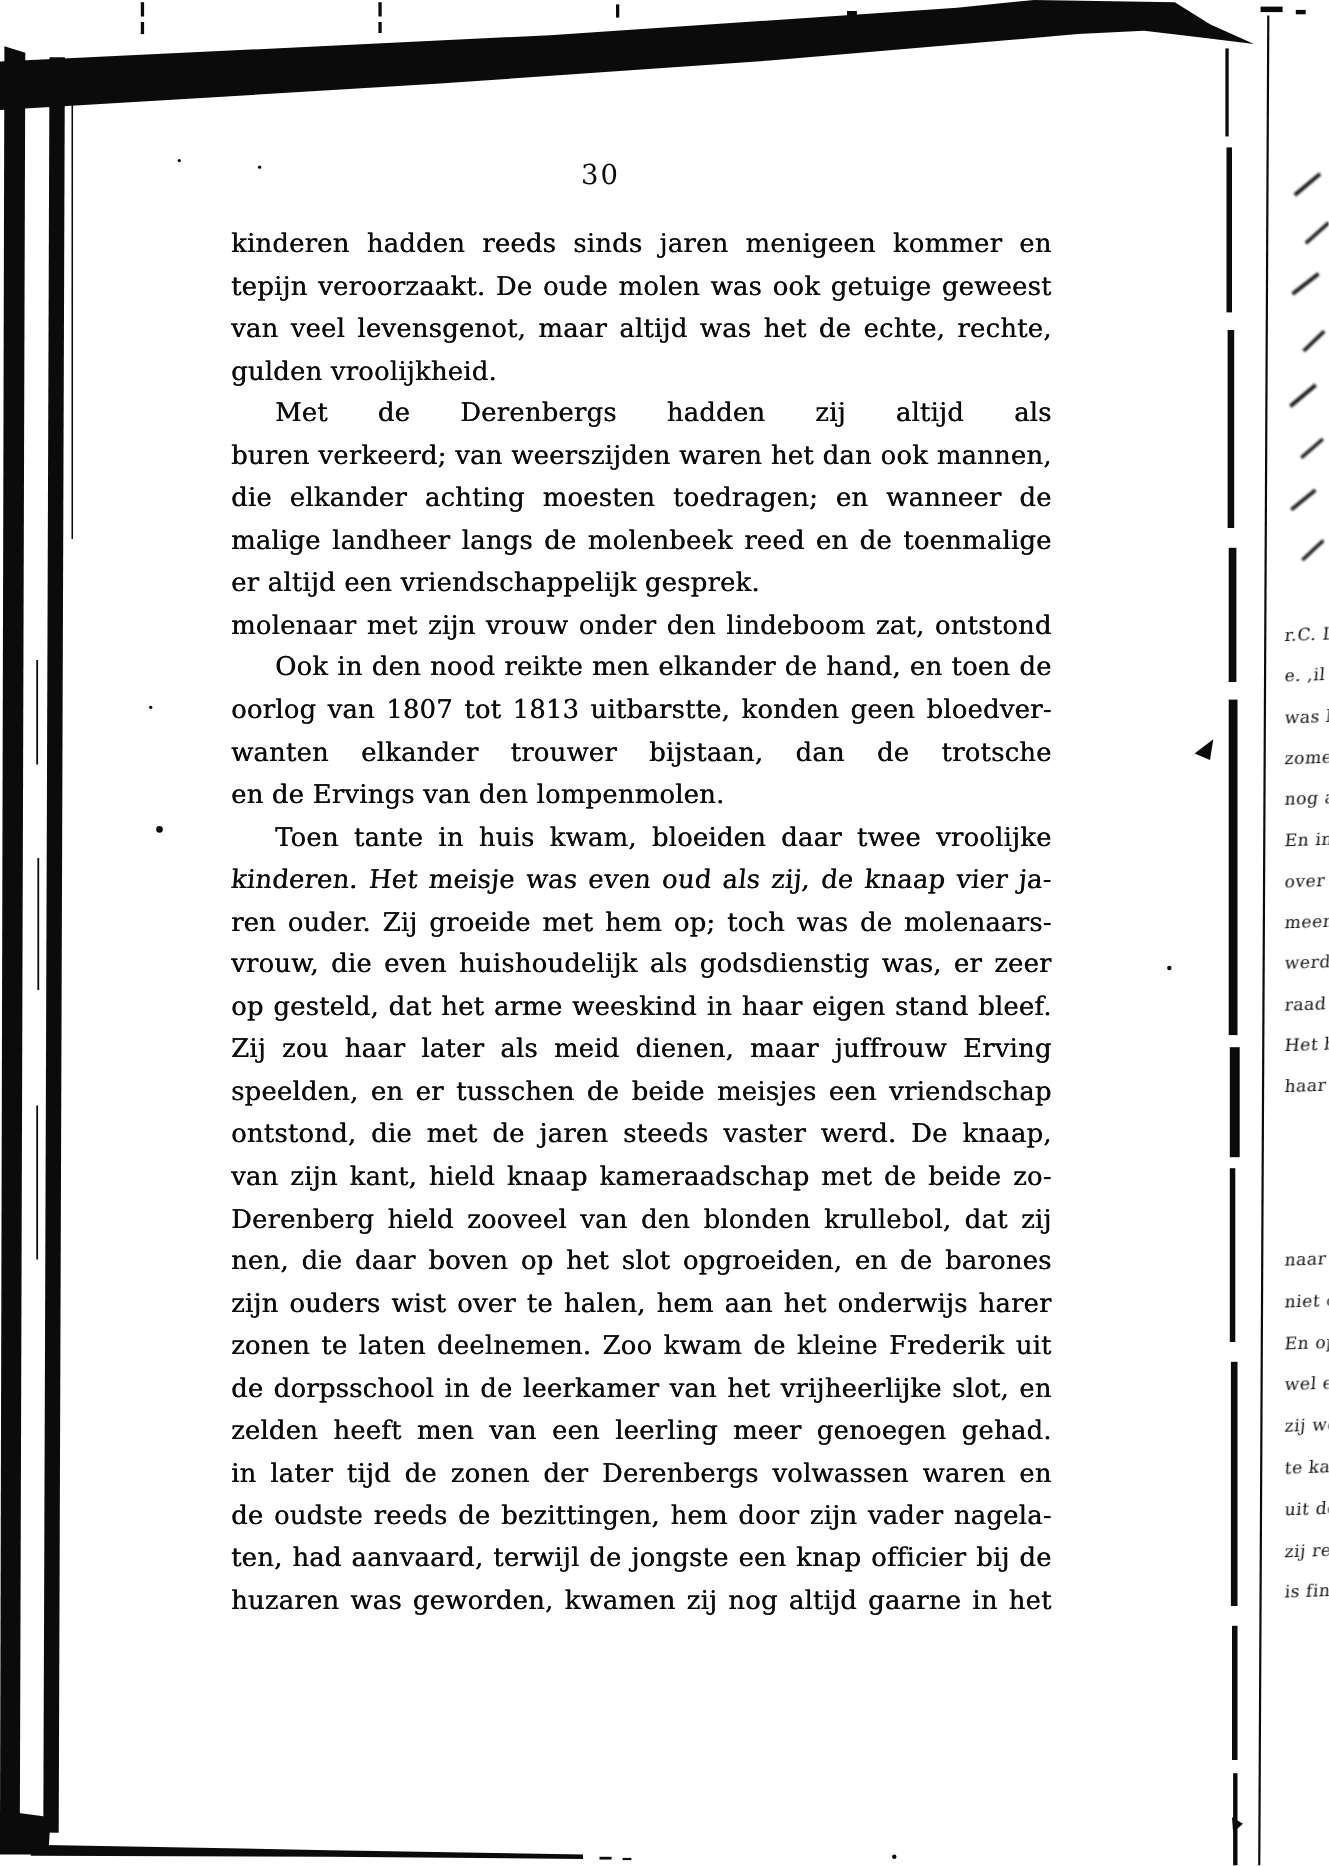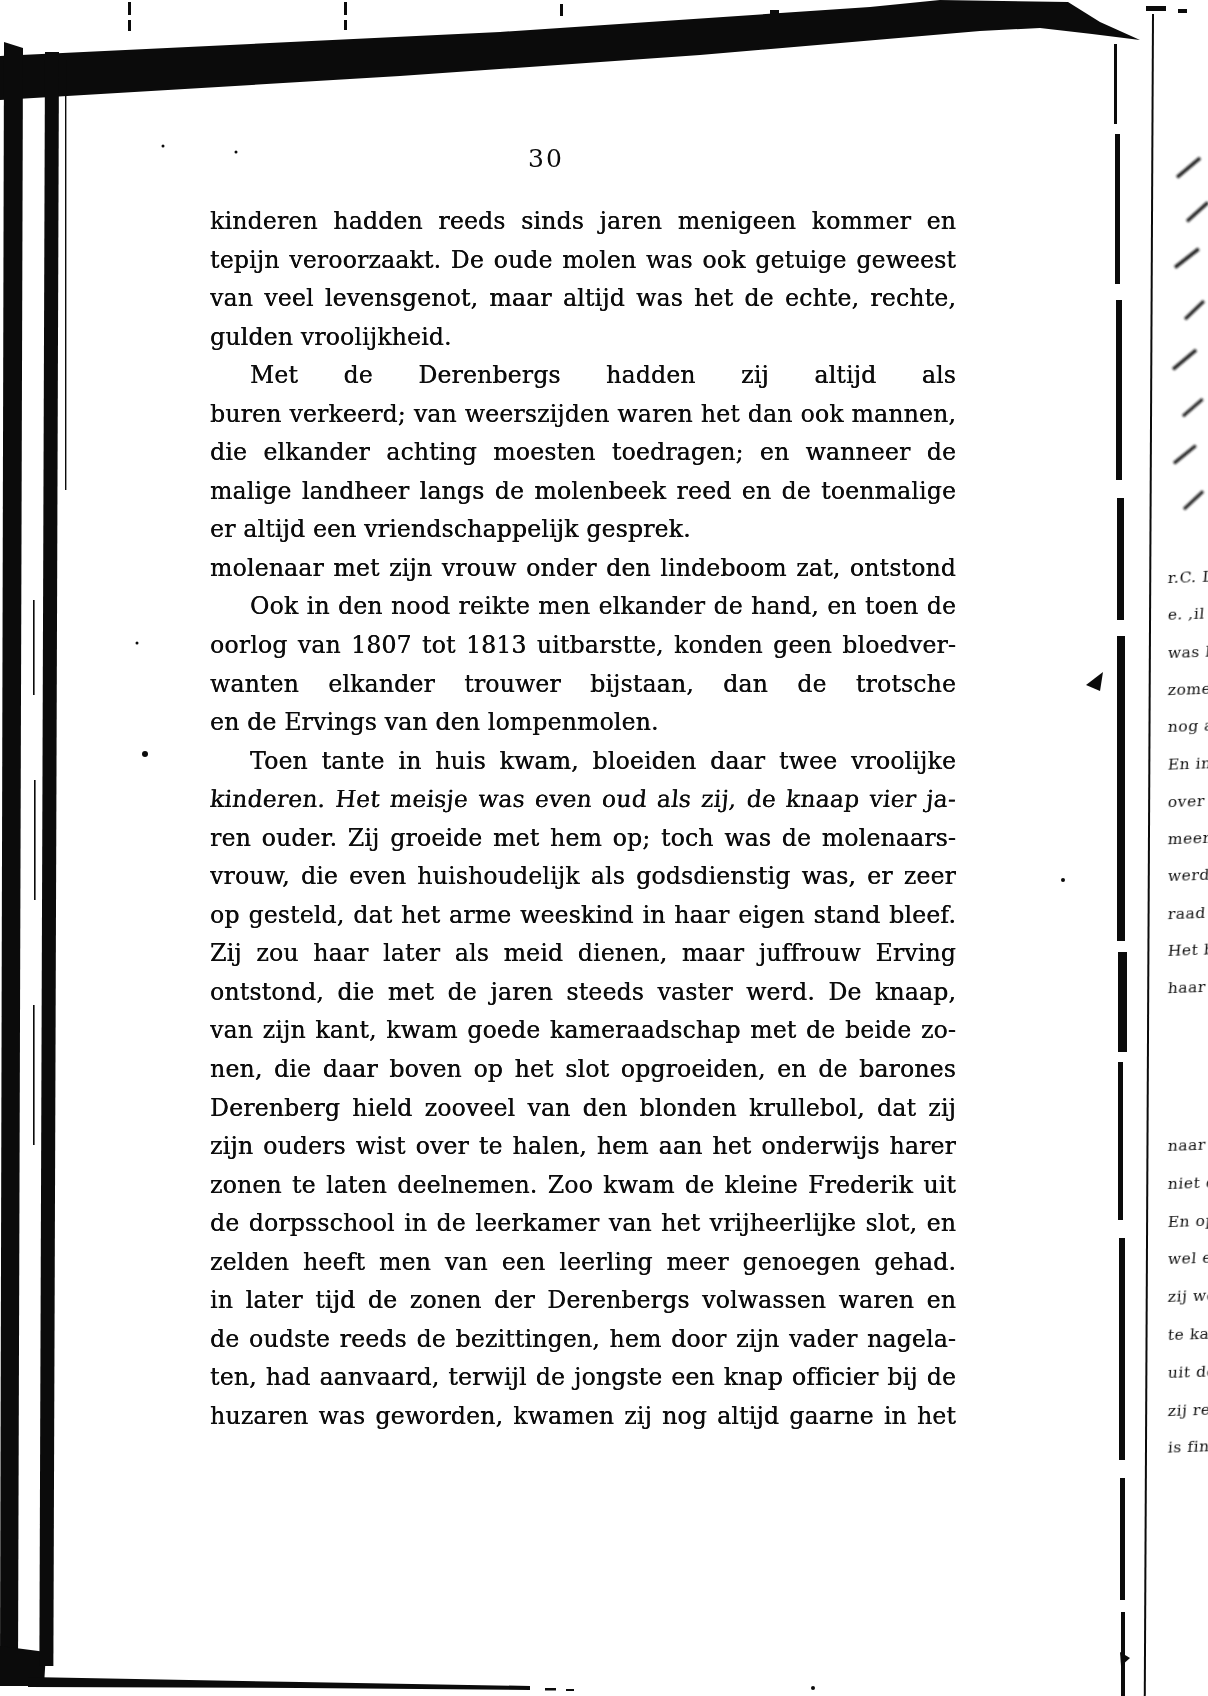--- a/index.html
+++ b/index.html
@@ -122,24 +122,25 @@
       <div class="line ind">Ook in den nood reikte men elkander de hand, en toen de</div>
       <div class="line">oorlog van 1807 tot 1813 uitbarstte, konden geen bloedver-</div>
       <div class="line">wanten elkander trouwer bijstaan, dan de trotsche Derenbergs</div>
       <div class="line noj">en de Ervings van den lompenmolen.</div>
       <div class="line ind">Toen tante in huis kwam, bloeiden daar twee vroolijke</div>
       <div class="line skw">kinderen. Het meisje was even oud als zij, de knaap vier ja-</div>
       <div class="line">ren ouder. Zij groeide met hem op; toch was de molenaars-</div>
       <div class="line">vrouw, die even huishoudelijk als godsdienstig was, er zeer</div>
       <div class="line">op gesteld, dat het arme weeskind in haar eigen stand bleef.</div>
       <div class="line">Zij zou haar later als meid dienen, maar juffrouw Erving</div>
+      <div class="line">speelden, en er tusschen de beide meisjes een vriendschap</div>
       <div class="line">ontstond, die met de jaren steeds vaster werd. De knaap,</div>
-      <div class="line">van zijn kant, kwam goede kameraadschap met de beide zo-</div>
+      <div class="line">van zijn kant, hield knaap kameraadschap met de beide zo-</div>
+      <div class="line">Derenberg hield zooveel van den blonden krullebol, dat zij</div>
       <div class="line">nen, die daar boven op het slot opgroeiden, en de barones</div>
-      <div class="line">Derenberg hield zooveel van den blonden krullebol, dat zij</div>
       <div class="line">zijn ouders wist over te halen, hem aan het onderwijs harer</div>
       <div class="line">zonen te laten deelnemen. Zoo kwam de kleine Frederik uit</div>
       <div class="line">de dorpsschool in de leerkamer van het vrijheerlijke slot, en</div>
       <div class="line">zelden heeft men van een leerling meer genoegen gehad. Toen</div>
       <div class="line">in later tijd de zonen der Derenbergs volwassen waren en</div>
       <div class="line">de oudste reeds de bezittingen, hem door zijn vader nagela-</div>
       <div class="line">ten, had aanvaard, terwijl de jongste een knap officier bij de</div>
       <div class="line">huzaren was geworden, kwamen zij nog altijd gaarne in het</div>
     </div>
 

